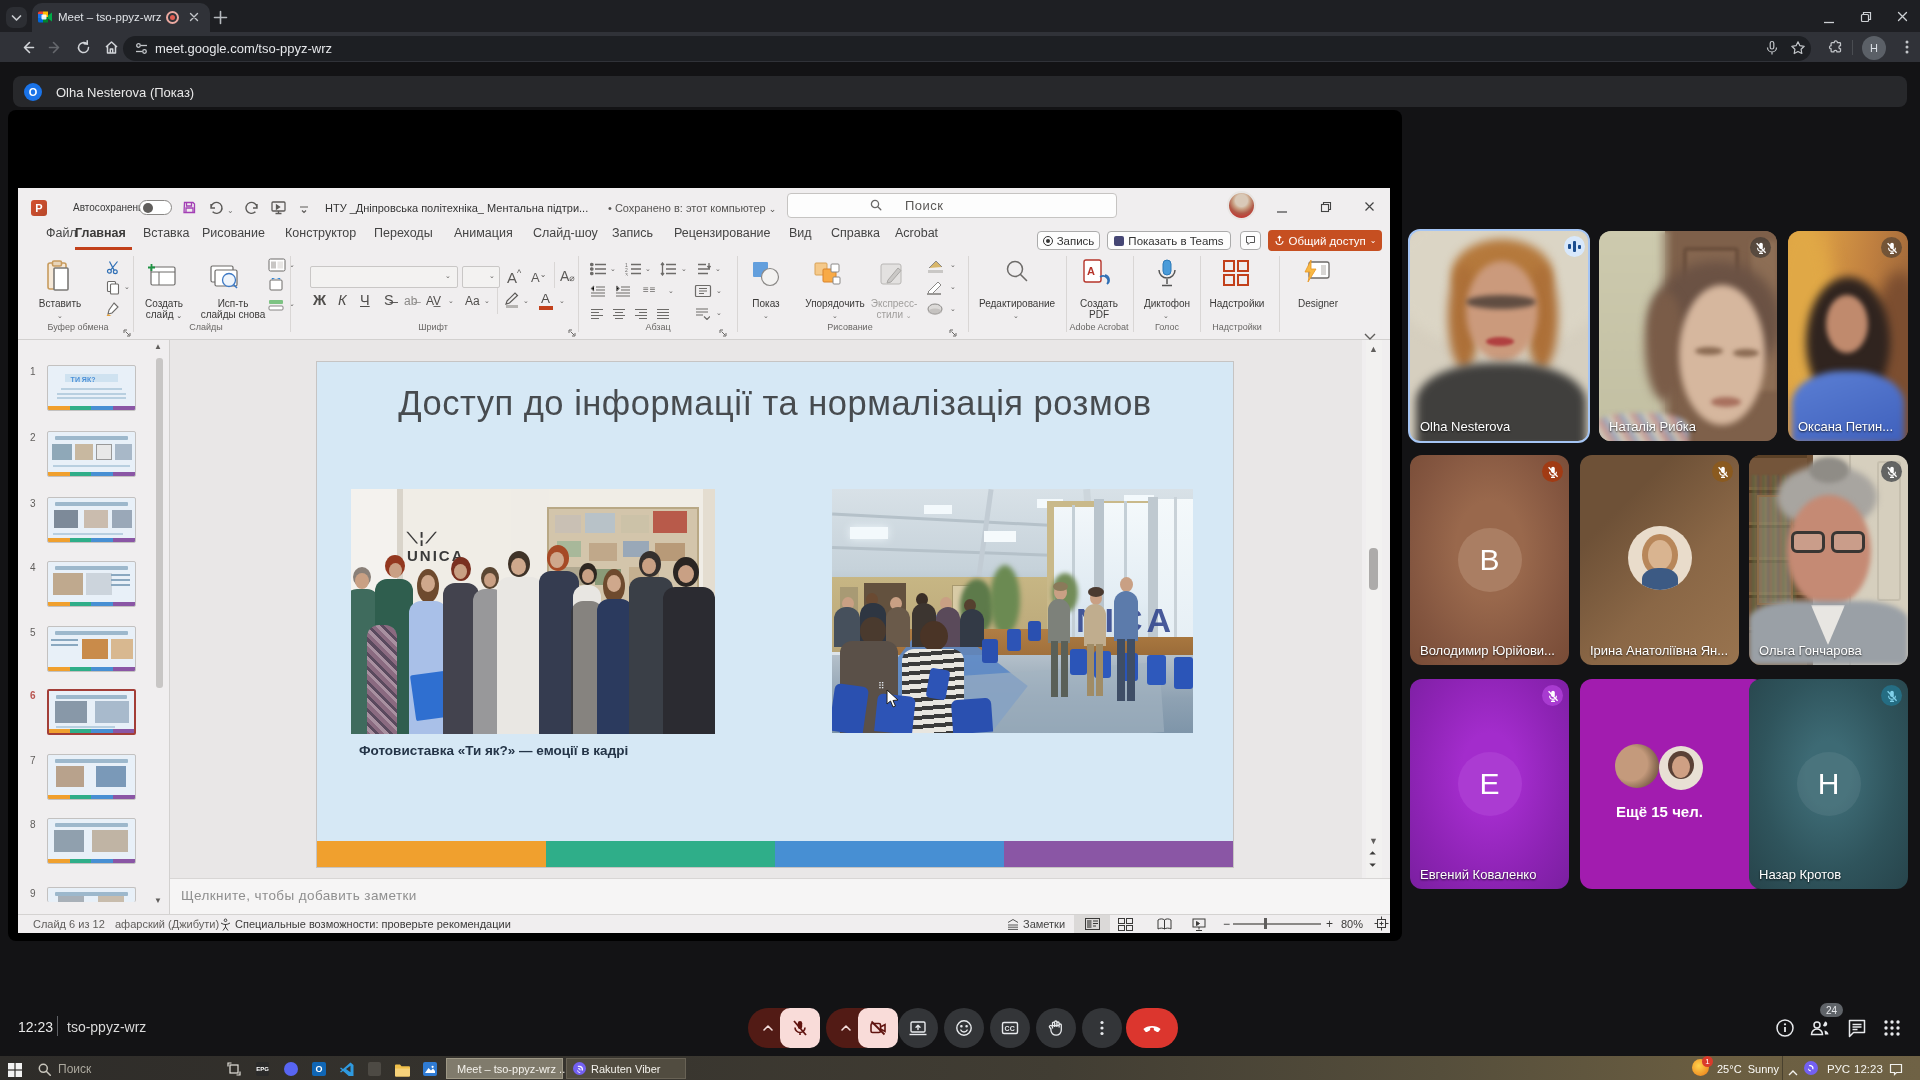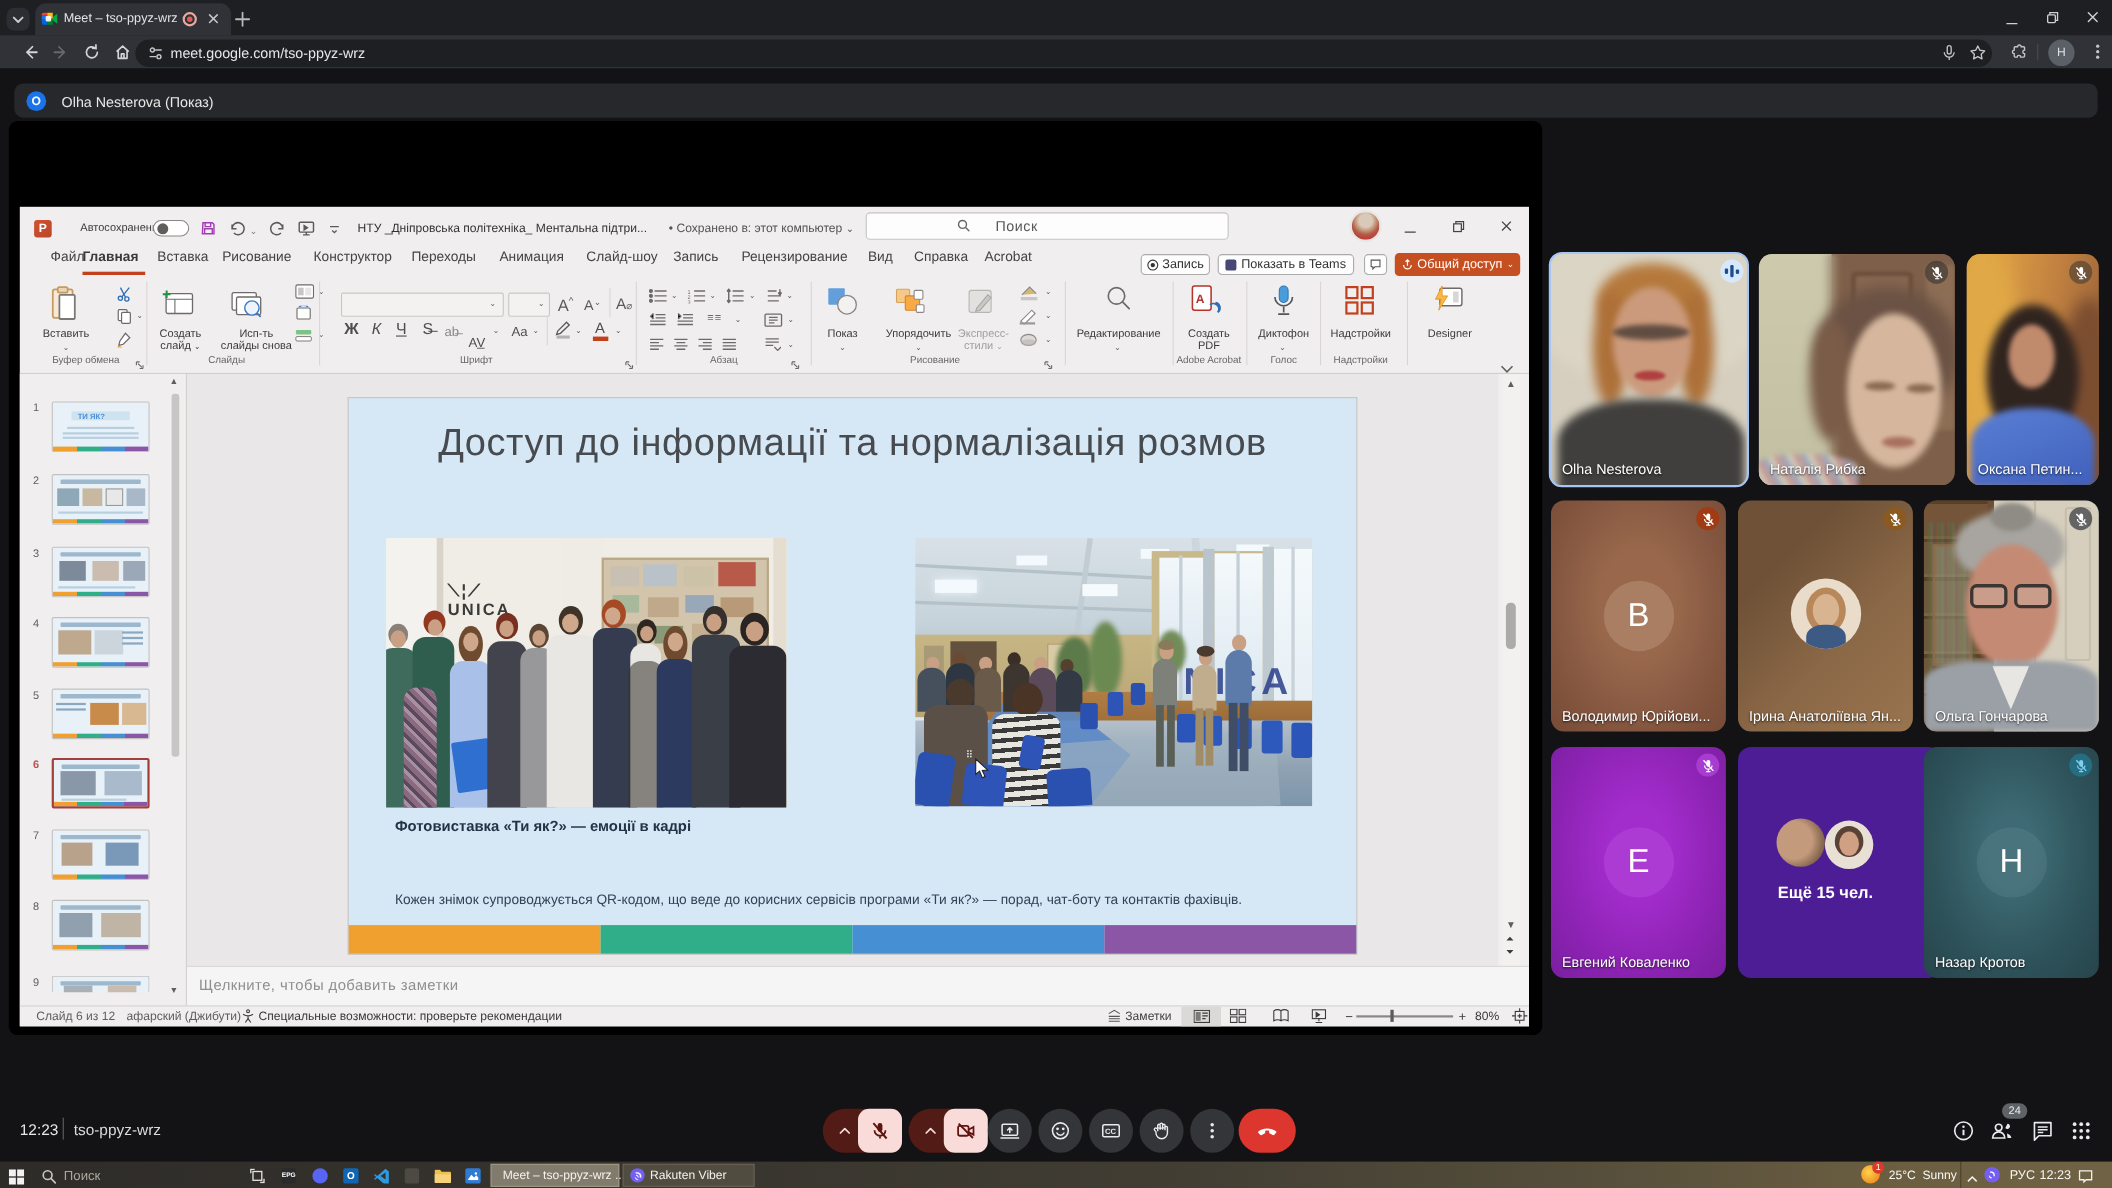--- a/index.html
+++ b/index.html
@@ -332,21 +332,21 @@
       <div class="rchev" style="left:471px;top:84px;">⌄</div>
       <div class="abs" style="left:489px;top:80px;font-size:15px;color:#5c5a58;">А<span style="font-size:9px;vertical-align:7px;">^</span></div>
       <div class="abs" style="left:513px;top:82px;font-size:13px;color:#5c5a58;">А<span style="font-size:8px;vertical-align:5px;">⌄</span></div>
       <div class="abs" style="left:536px;top:74px;width:1px;height:26px;background:#d9d6d5;"></div>
       <div class="abs" style="left:542px;top:80px;font-size:14px;color:#5c5a58;">А<span style="font-size:9px;">⌀</span></div>
       <div class="abs" style="left:295px;top:104px;font-size:14.5px;color:#504e4c;font-weight:bold;">Ж</div>
       <div class="abs" style="left:320px;top:104px;font-size:14.5px;color:#504e4c;font-style:italic;">К</div>
       <div class="abs" style="left:342px;top:104px;font-size:14.5px;color:#504e4c;text-decoration:underline;">Ч</div>
       <div class="abs" style="left:366px;top:104px;font-size:14.5px;color:#504e4c;">S̶</div>
       <div class="abs" style="left:386px;top:106px;font-size:12px;color:#8a8886;">ab̶</div>
-      <div class="abs" style="left:408px;top:106px;font-size:12px;color:#504e4c;margin-top:10px;">AV̲</div>
+      <div class="abs" style="left:408px;top:106px;font-size:12px;color:#504e4c;">AV̲</div>
       <div class="rchev" style="left:430px;top:109px;">⌄</div>
       <div class="abs" style="left:447px;top:106px;font-size:12px;color:#504e4c;">Aa</div>
       <div class="rchev" style="left:466px;top:109px;">⌄</div>
       <div class="abs" style="left:479px;top:100px;width:1px;height:26px;background:#d9d6d5;"></div>
       <div class="abs" style="left:486px;top:102px;"><svg width="16" height="18" viewBox="0 0 16 18">
             <path d="M3 11 L11 3 l2.5 2.5 L5.5 13 l-3.5 1 Z" fill="none" stroke="#5c5a58" stroke-width="1.2"></path>
             <rect x="2" y="15" width="12" height="3" fill="#b5b3b1"></rect>
           </svg></div>
       <div class="rchev" style="left:505px;top:109px;">⌄</div>
       <div class="abs" style="left:523px;top:103px;font-size:13.5px;color:#504e4c;">А</div>
@@ -779,21 +779,20 @@
           <div class="abs" style="left:150px;top:150px;width:16px;height:24px;background:#2a50b0;border-radius:3px;"></div>
           <div class="abs" style="left:175px;top:140px;width:14px;height:22px;background:#2d54b6;border-radius:3px;"></div>
           <div class="abs" style="left:196px;top:132px;width:13px;height:20px;background:#2a50b0;border-radius:3px;"></div>
 
           <svg class="abs" style="left:52px;top:200px;" width="16" height="20" viewBox="0 0 16 20">
               <path d="M3 1 L3 15 L6.5 12 L9 18 L11.5 17 L9 11.5 L14 11 Z" fill="#fff" stroke="#222" stroke-width="1"></path>
             </svg>
           <div class="abs" style="left:46px;top:192px;color:#e8eef4;font-size:9px;">⠿</div>
         </div>
         <div class="abs" style="left:42px;top:381px;font-size:13.5px;font-weight:bold;color:#243447;">Фотовиставка «Ти як?» — емоції в кадрі</div>
-        <div class="abs" style="left:42px;top:449px;width:1140px;font-size:12.5px;color:#31445a;">Кожен знімок супроводжується QR-кодом, що веде до корисних сервісів програми «Ти як?» — порад, чат-боту та контактів фахівців.</div>
         <div class="abs" style="left:0;top:479px;width:229px;height:26px;background:#f0a02e;"></div>
         <div class="abs" style="left:229px;top:479px;width:229px;height:26px;background:#2fae89;"></div>
         <div class="abs" style="left:458px;top:479px;width:229px;height:26px;background:#478fd3;"></div>
         <div class="abs" style="left:687px;top:479px;width:229px;height:26px;background:#8a56a5;"></div>
       </div>
 
       <div class="abs" style="left:1348px;top:152px;width:16px;height:538px;background:#f2f1f0;"></div>
       <div class="abs" style="left:1351px;top:360px;width:9px;height:42px;background:#adabaa;border-radius:4px;"></div>
       <div class="abs" style="left:1351px;top:156px;font-size:9px;color:#605e5c;">▲</div>
       <div class="abs" style="left:1351px;top:648px;font-size:9px;color:#605e5c;">▼</div>
@@ -975,21 +974,21 @@
       <div class="micoff" style="background:#a83bd0;">
         <svg class="micg" width="14" height="14" viewBox="0 0 14 14">
             <rect x="5.2" y="1.8" width="3.6" height="6.2" rx="1.8" fill="#fff"></rect>
             <path d="M3.6 6.8 a3.4 3.4 0 0 0 6.8 0 M7 10.2 v2 M5 12.4 h4" stroke="#fff" fill="none" stroke-width="1.1"></path>
             <path d="M2.6 2.2 l9 9.6" stroke="#fff" stroke-width="1.3"></path>
           </svg>
       </div>
       <div class="tname">Евгений Коваленко</div>
     </div>
 
-    <div class="tile" style="left:1580px;top:679px;width:185px;height:210px;background:#4c1d95;">
+    <div class="tile" style="left:1580px;top:679px;width:185px;height:210px;background:#a21caf;">
       <div class="blob" style="left:35px;top:65px;width:44px;height:44px;background:radial-gradient(circle at 35% 45%,#c49a7c 0 45%,#8a6a52 70%,#55402f);"></div>
       <div class="blob" style="left:79px;top:67px;width:44px;height:44px;background:#e8e0d4;overflow:hidden;">
         <div class="blob" style="left:9px;top:5px;width:26px;height:28px;background:#5a4136;"></div>
         <div class="blob" style="left:13px;top:10px;width:18px;height:22px;background:#cfa084;"></div>
       </div>
       <div class="abs" style="left:0;top:124px;width:159px;text-align:center;font-size:15px;font-weight:bold;color:#fff;">Ещё 15 чел.</div>
     </div>
 
     <div class="tile" style="left:1749px;top:679px;width:159px;height:210px;background:radial-gradient(ellipse at 50% 45%,#3d6a74 0 20%,#2f545c 60%,#27444b);">
       <div class="avletter" style="width:64px;height:64px;background:rgba(255,255,255,0.07);font-size:30px;">H</div>

